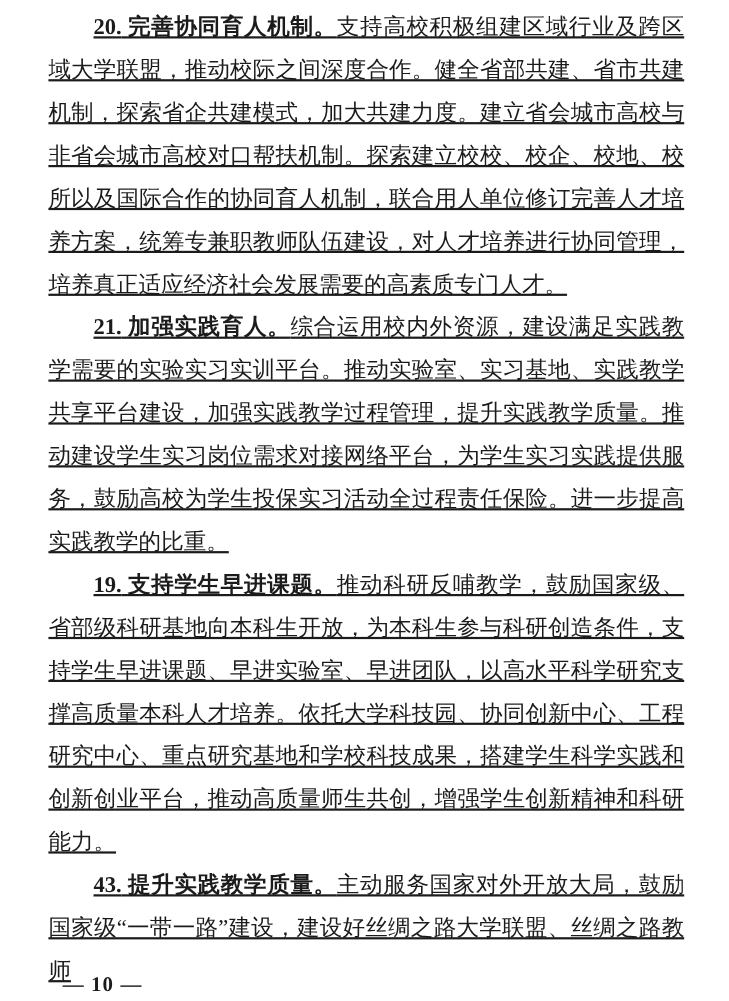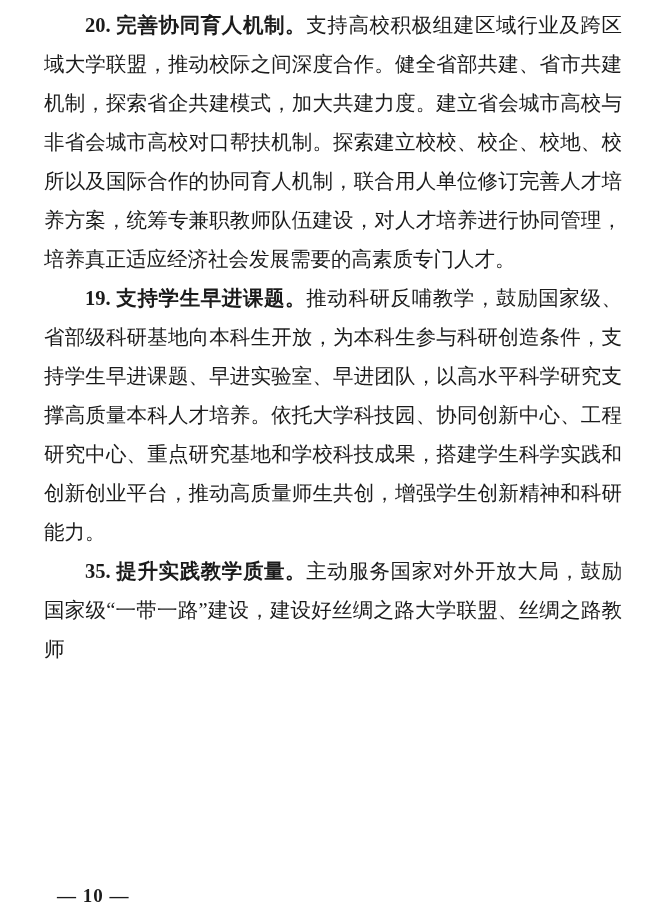--- a/index.html
+++ b/index.html
@@ -14,20 +14,21 @@
     background: #ffffff;
     overflow: hidden;
     font-family: "Liberation Serif", "DejaVu Serif", serif;
     color: #1b1b1b;
   }
   .content {
     position: absolute;
     left: 44px;
     top: 6px;
     width: 578px;
+    text-decoration: underline;
   }
   .para {
     margin: 0;
     padding: 0;
     font-size: 20.5px;
     line-height: 39px;
     text-align: justify;
     text-justify: inter-ideograph;
     text-indent: 2em;
     word-break: break-all;
@@ -47,21 +48,22 @@
   }
 </style>
 </head>
 <body>
 
 <div class="page">
   <div class="content">
 
     <p class="para"><span class="head">20.</span> <span class="head">完善协同育人机制。</span><span>支持高校积极组建区域行业及跨区域大学联盟，推动校际之间深度合作。健全省部共建、省市共建机制，探索省企共建模式，加大共建力度。建立省会城市高校与非省会城市高校对口帮扶机制。探索建立校校、校企、校地、校所以及国际合作的协同育人机制，联合用人单位修订完善人才培养方案，统筹专兼职教师队伍建设，对人才培养进行协同管理，培养真正适应经济社会发展需要的高素质专门人才。</span></p>
 
+    <p class="para"><span class="head">21.</span> <span class="head">加强实践育人。</span><span>综合运用校内外资源，建设满足实践教学需要的实验实习实训平台。推动实验室、实习基地、实践教学共享平台建设，加强实践教学过程管理，提升实践教学质量。推动建设学生实习岗位需求对接网络平台，为学生实习实践提供服务，鼓励高校为学生投保实习活动全过程责任保险。进一步提高实践教学的比重。</span></p>
 
     <p class="para"><span class="head">19.</span> <span class="head">支持学生早进课题。</span><span>推动科研反哺教学，鼓励国家级、省部级科研基地向本科生开放，为本科生参与科研创造条件，支持学生早进课题、早进实验室、早进团队，以高水平科学研究支撑高质量本科人才培养。依托大学科技园、协同创新中心、工程研究中心、重点研究基地和学校科技成果，搭建学生科学实践和创新创业平台，推动高质量师生共创，增强学生创新精神和科研能力。</span></p>
 
-    <p class="para"><span class="head">35.</span> <span class="head">提升实践教学质量。</span><span>主动服务国家对外开放大局，鼓励国家级“一带一路”建设，建设好丝绸之路大学联盟、丝绸之路教师</span></p>
+    <p class="para"><span class="head">43.</span> <span class="head">提升实践教学质量。</span><span>主动服务国家对外开放大局，鼓励国家级“一带一路”建设，建设好丝绸之路大学联盟、丝绸之路教师</span></p>
 
   </div>
 
   <div class="footer">— 10 —</div>
 </div>
 
 </body></html>

